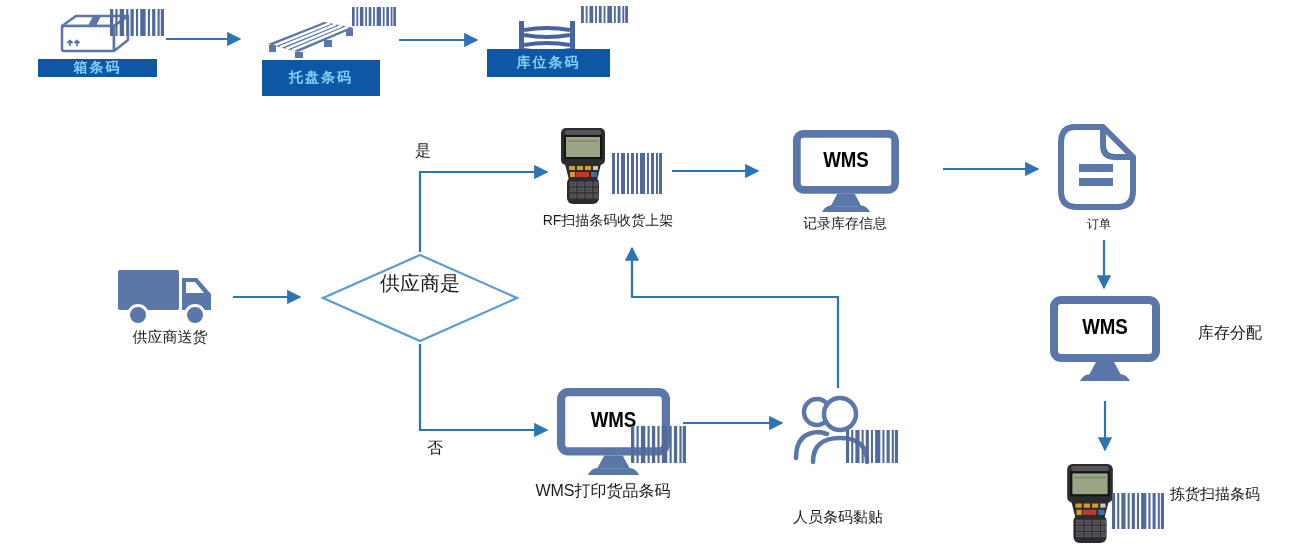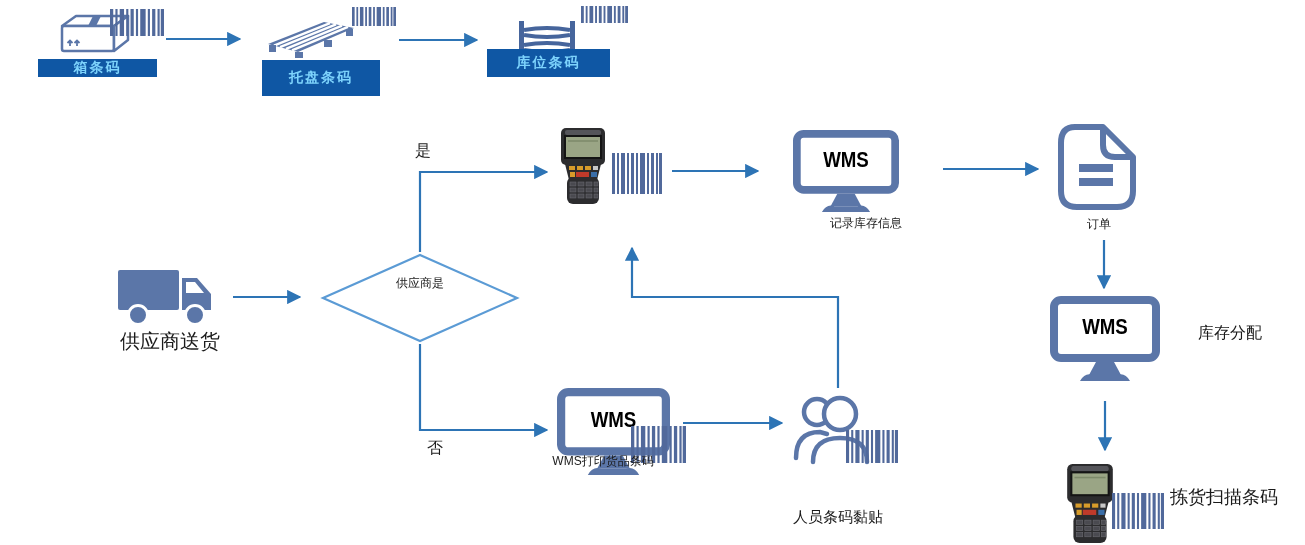--- a/index.html
+++ b/index.html
@@ -24,21 +24,21 @@
   }
   .monitor{position:absolute;}
   .wms{
     position:absolute;left:0;right:0;top:0;height:72%;
     display:flex;align-items:center;justify-content:center;
     font-weight:bold;font-size:22px;letter-spacing:0px;color:#000;
     transform:scaleX(.85);
   }
   .decision-text{
     position:absolute;left:348px;top:269px;width:144px;text-align:center;
-    font-size:12px;line-height:29px;
+    font-size:20px;line-height:29px;
   }
   .decision-text span{display:block;}
   svg{display:block;}
 </style>
 </head>
 <body>
 
 <div id="canvas">
 
   <svg width="0" height="0" style="position:absolute" aria-hidden="true">
@@ -173,42 +173,43 @@
     <polygon points="323,298 420,255 517,298 420,341" fill="#fff" stroke="#5b9bd5" stroke-width="2.2"></polygon>
   </svg>
 
   <svg class="abs" style="left:118px;top:266px" width="104" height="62" viewBox="0 0 104 62">
     <rect x="0" y="4" width="61" height="40" rx="2" fill="#5b76a8"></rect>
     <path d="M64,12 L79,12 L93,28 L93,44 L64,44 Z" fill="#5b76a8"></path>
     <path d="M68,16 L77,16 L86,27 L68,27 Z" fill="#fff"></path>
     <circle cx="20" cy="49" r="9.5" fill="#5b76a8" stroke="#fff" stroke-width="3"></circle>
     <circle cx="77" cy="49" r="9.5" fill="#5b76a8" stroke="#fff" stroke-width="3"></circle>
   </svg>
-  <div class="lbl" style="left:100px;top:328px;width:140px;font-size:20px">供应商送货</div>
+  <div class="lbl" style="left:100px;top:328px;width:140px;font-size:15px">供应商送货</div>
 
   <div class="decision-text">
     <span>供应商是</span>
   </div>
   <div class="lbl" style="left:408px;top:141px;width:30px;font-size:16px">是</div>
   <div class="lbl" style="left:420px;top:438px;width:30px;font-size:16px">否</div>
 
   <svg class="abs" style="left:556px;top:127px" width="54" height="77">
       <use href="#sym-scanner" width="54" height="77"></use>
     </svg>
   <svg class="abs" style="left:612px;top:153px" width="50" height="41">
       <use href="#sym-barcode" width="50" height="41"></use>
     </svg>
+  <div class="lbl" style="left:518px;top:212px;width:180px;font-size:14px">RF扫描条码收货上架</div>
 
   <div class="monitor" style="left:793px;top:130px;width:106px;height:83px">
     <svg class="abs-fill" viewBox="0 0 110 86" preserveAspectRatio="none">
         <use href="#sym-monitor" width="110" height="86"></use>
       </svg>
     <span class="wms">WMS</span>
   </div>
-  <div class="lbl" style="left:796px;top:215px;width:140px;font-size:12px">记录库存信息</div>
+  <div class="lbl" style="left:775px;top:215px;width:140px;font-size:14px">记录库存信息</div>
 
   <svg class="abs" style="left:1057px;top:123px" width="84" height="88" viewBox="0 0 84 88">
     <path d="M18,4 H46 L76,34 V68 Q76,84 60,84 H20 Q4,84 4,68 V20 Q4,4 18,4 Z" fill="#fff" stroke="#5b76a8" stroke-width="6" stroke-linejoin="round"></path>
     <path d="M46,4 V22 Q46,34 58,34 H76" fill="none" stroke="#5b76a8" stroke-width="6"></path>
     <rect x="22" y="41" width="34" height="8" fill="#5b76a8"></rect>
     <rect x="22" y="55" width="34" height="8" fill="#5b76a8"></rect>
   </svg>
   <div class="lbl" style="left:1059px;top:216px;width:80px;font-size:12px">订单</div>
 
   <div class="monitor" style="left:1050px;top:296px;width:110px;height:86px">
@@ -218,32 +219,32 @@
     <span class="wms">WMS</span>
   </div>
   <div class="lbl" style="left:1172px;top:323px;width:90px;font-size:16px;text-align:right">库存分配</div>
 
   <svg class="abs" style="left:1062px;top:463px" width="56" height="80">
       <use href="#sym-scanner" width="56" height="80"></use>
     </svg>
   <svg class="abs" style="left:1112px;top:493px" width="52" height="36">
       <use href="#sym-barcode" width="52" height="36"></use>
     </svg>
-  <div class="lbl" style="left:1170px;top:485px;width:110px;font-size:18px;text-align:left">拣货扫描条码</div>
+  <div class="lbl" style="left:1170px;top:485px;width:110px;font-size:15px;text-align:left">拣货扫描条码</div>
 
   <div class="monitor" style="left:557px;top:388px;width:113px;height:88px">
     <svg class="abs-fill" viewBox="0 0 110 86" preserveAspectRatio="none">
         <use href="#sym-monitor" width="110" height="86"></use>
       </svg>
     <span class="wms">WMS</span>
   </div>
   <svg class="abs" style="left:631px;top:426px" width="55" height="37">
       <use href="#sym-barcode" width="55" height="37"></use>
     </svg>
-  <div class="lbl" style="left:513px;top:453px;width:180px;font-size:12px">WMS打印货品条码</div>
+  <div class="lbl" style="left:513px;top:481px;width:180px;font-size:16px">WMS打印货品条码</div>
 
   <svg class="abs" style="left:793px;top:390px" width="80" height="80" viewBox="0 0 80 80">
     <g stroke="#5b76a8" stroke-width="4.5" fill="#fff" stroke-linecap="round">
       <circle cx="24" cy="22" r="13"></circle>
       <path d="M3,68 Q3,42 27,42 L34,44"></path>
       <path d="M20,72 Q20,48 47,48 Q74,48 74,72" fill="#fff"></path>
       <circle cx="47" cy="24" r="16"></circle>
     </g>
   </svg>
   <svg class="abs" style="left:846px;top:430px" width="52" height="33">

